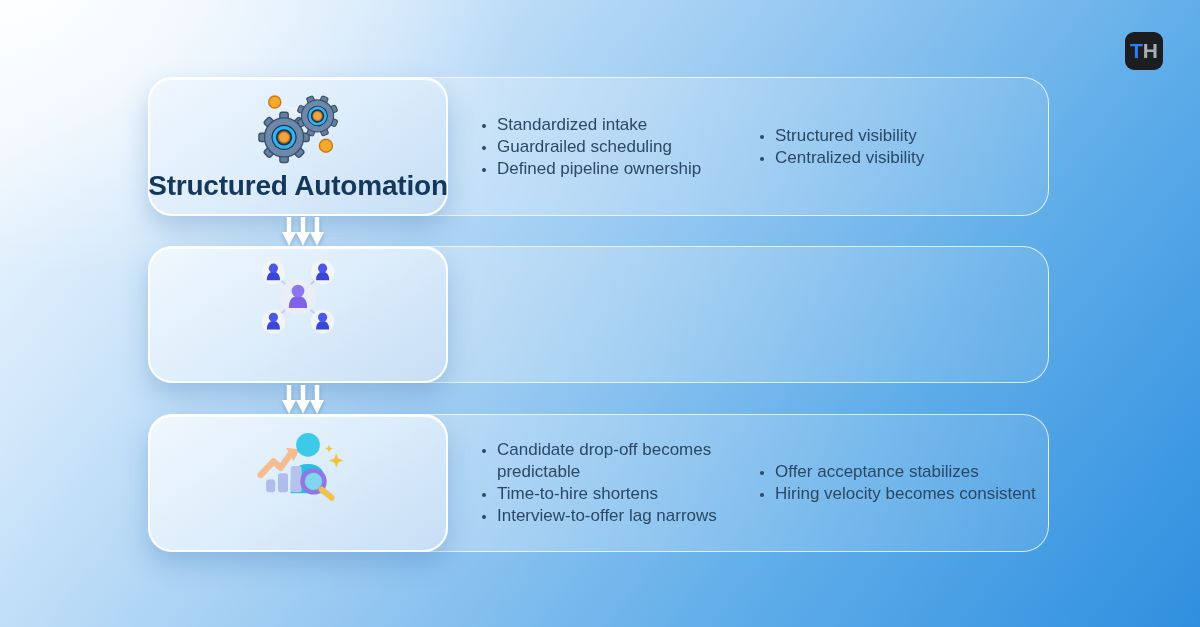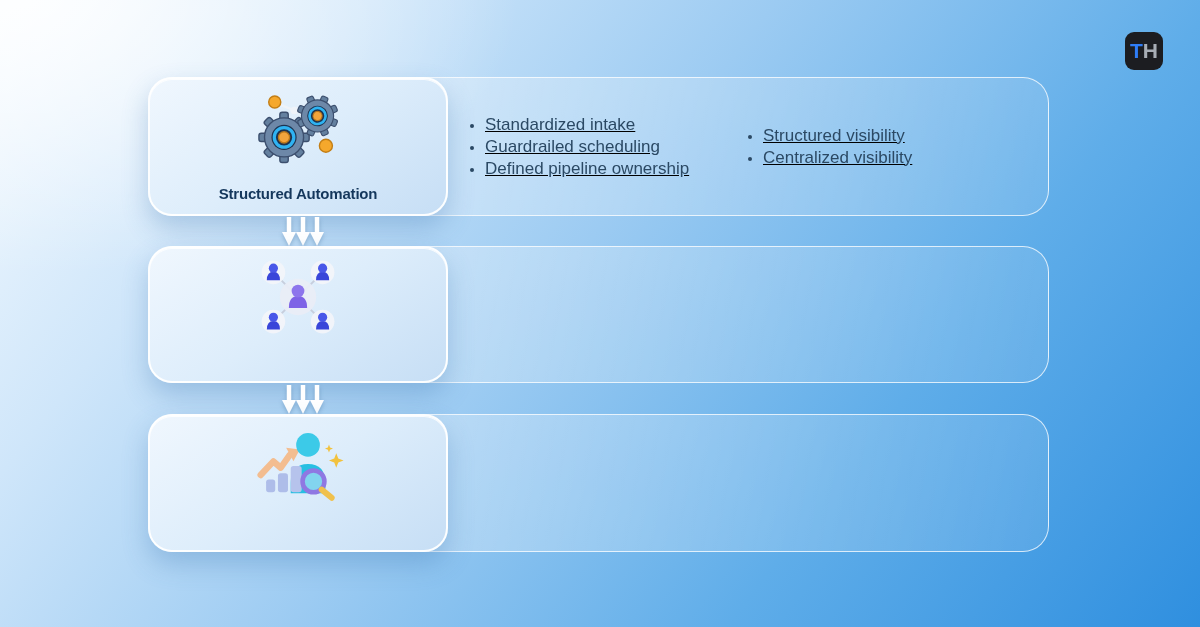--- a/index.html
+++ b/index.html
@@ -36,24 +36,24 @@
     box-shadow:0 12px 26px rgba(59,116,176,0.30), inset 0 1px 0 rgba(255,255,255,0.85);
     position:relative;
     display:flex;flex-direction:column;align-items:center;justify-content:flex-end;
     padding-bottom:12px;
   }
   .icon-wrap{
     position:absolute;top:6px;left:0;right:0;bottom:42px;
     display:flex;align-items:center;justify-content:center;
   }
   .card-title{
-    font-size:15px;font-weight:bold;color:#14375c;letter-spacing:-0.2px;white-space:nowrap;
+    font-size:28px;font-weight:bold;color:#14375c;letter-spacing:-0.2px;white-space:nowrap;
   }
   .row-content{
-    flex:1;display:flex;align-items:center;padding-left:20px;gap:8px;min-width:0;text-decoration:underline;
+    flex:1;display:flex;align-items:center;padding-left:32px;gap:8px;min-width:0;
   }
   ul.bullets{
     list-style:disc;margin:0;padding:0 0 0 18px;
     color:#2b4964;font-size:17px;line-height:22px;
   }
   ul.bullets li::marker{color:#2b4964;font-size:0.85em}
   .bullets.col-left{width:252px}
   .bullets.col-right{width:262px}
   
   .arrows{position:absolute;left:281px;width:44px;height:29px}
@@ -218,15 +218,26 @@
           <rect x="47" y="46" width="12" height="29" rx="3" fill="#b6c3ec"></rect>
 
           <circle cx="72" cy="63" r="12" fill="rgba(205,230,250,0.55)" stroke="#8f78e2" stroke-width="5"></circle>
           <path d="M81 72 L92 81" stroke="#f0c14d" stroke-width="6.5" stroke-linecap="round"></path>
 
           <path transform="translate(97,40)" d="M0 -8 L2.2 -2.2 L8 0 L2.2 2.2 L0 8 L-2.2 2.2 L-8 0 L-2.2 -2.2 Z" fill="#f2c23e"></path>
           <path transform="translate(89,27) scale(0.55)" d="M0 -8 L2.2 -2.2 L8 0 L2.2 2.2 L0 8 L-2.2 2.2 L-8 0 L-2.2 -2.2 Z" fill="#f2c23e"></path>
         </svg>
       </div>
     </div>
+    <div class="row-content">
+      <ul class="bullets col-left">
+        <li>Candidate drop-off becomes predictable</li>
+        <li>Time-to-hire shortens</li>
+        <li>Interview-to-offer lag narrows</li>
+      </ul>
+      <ul class="bullets col-right">
+        <li>Offer acceptance stabilizes</li>
+        <li>Hiring velocity becomes consistent</li>
+      </ul>
+    </div>
   </div>
 
 </div>
 
 </body></html>

